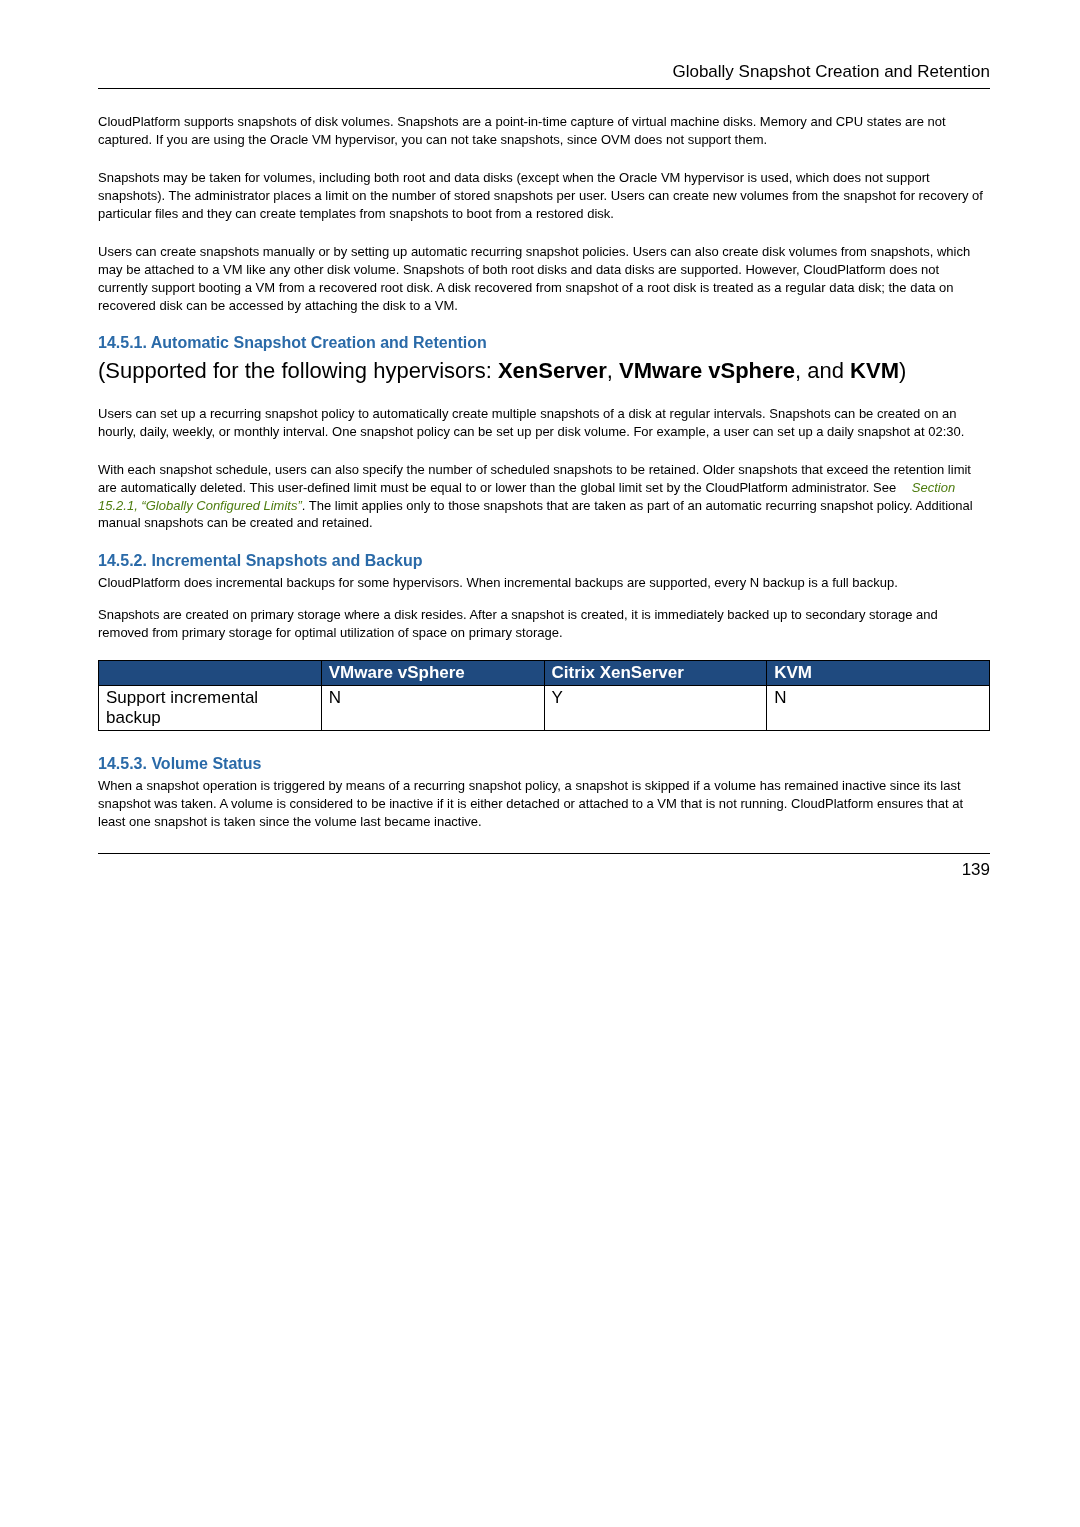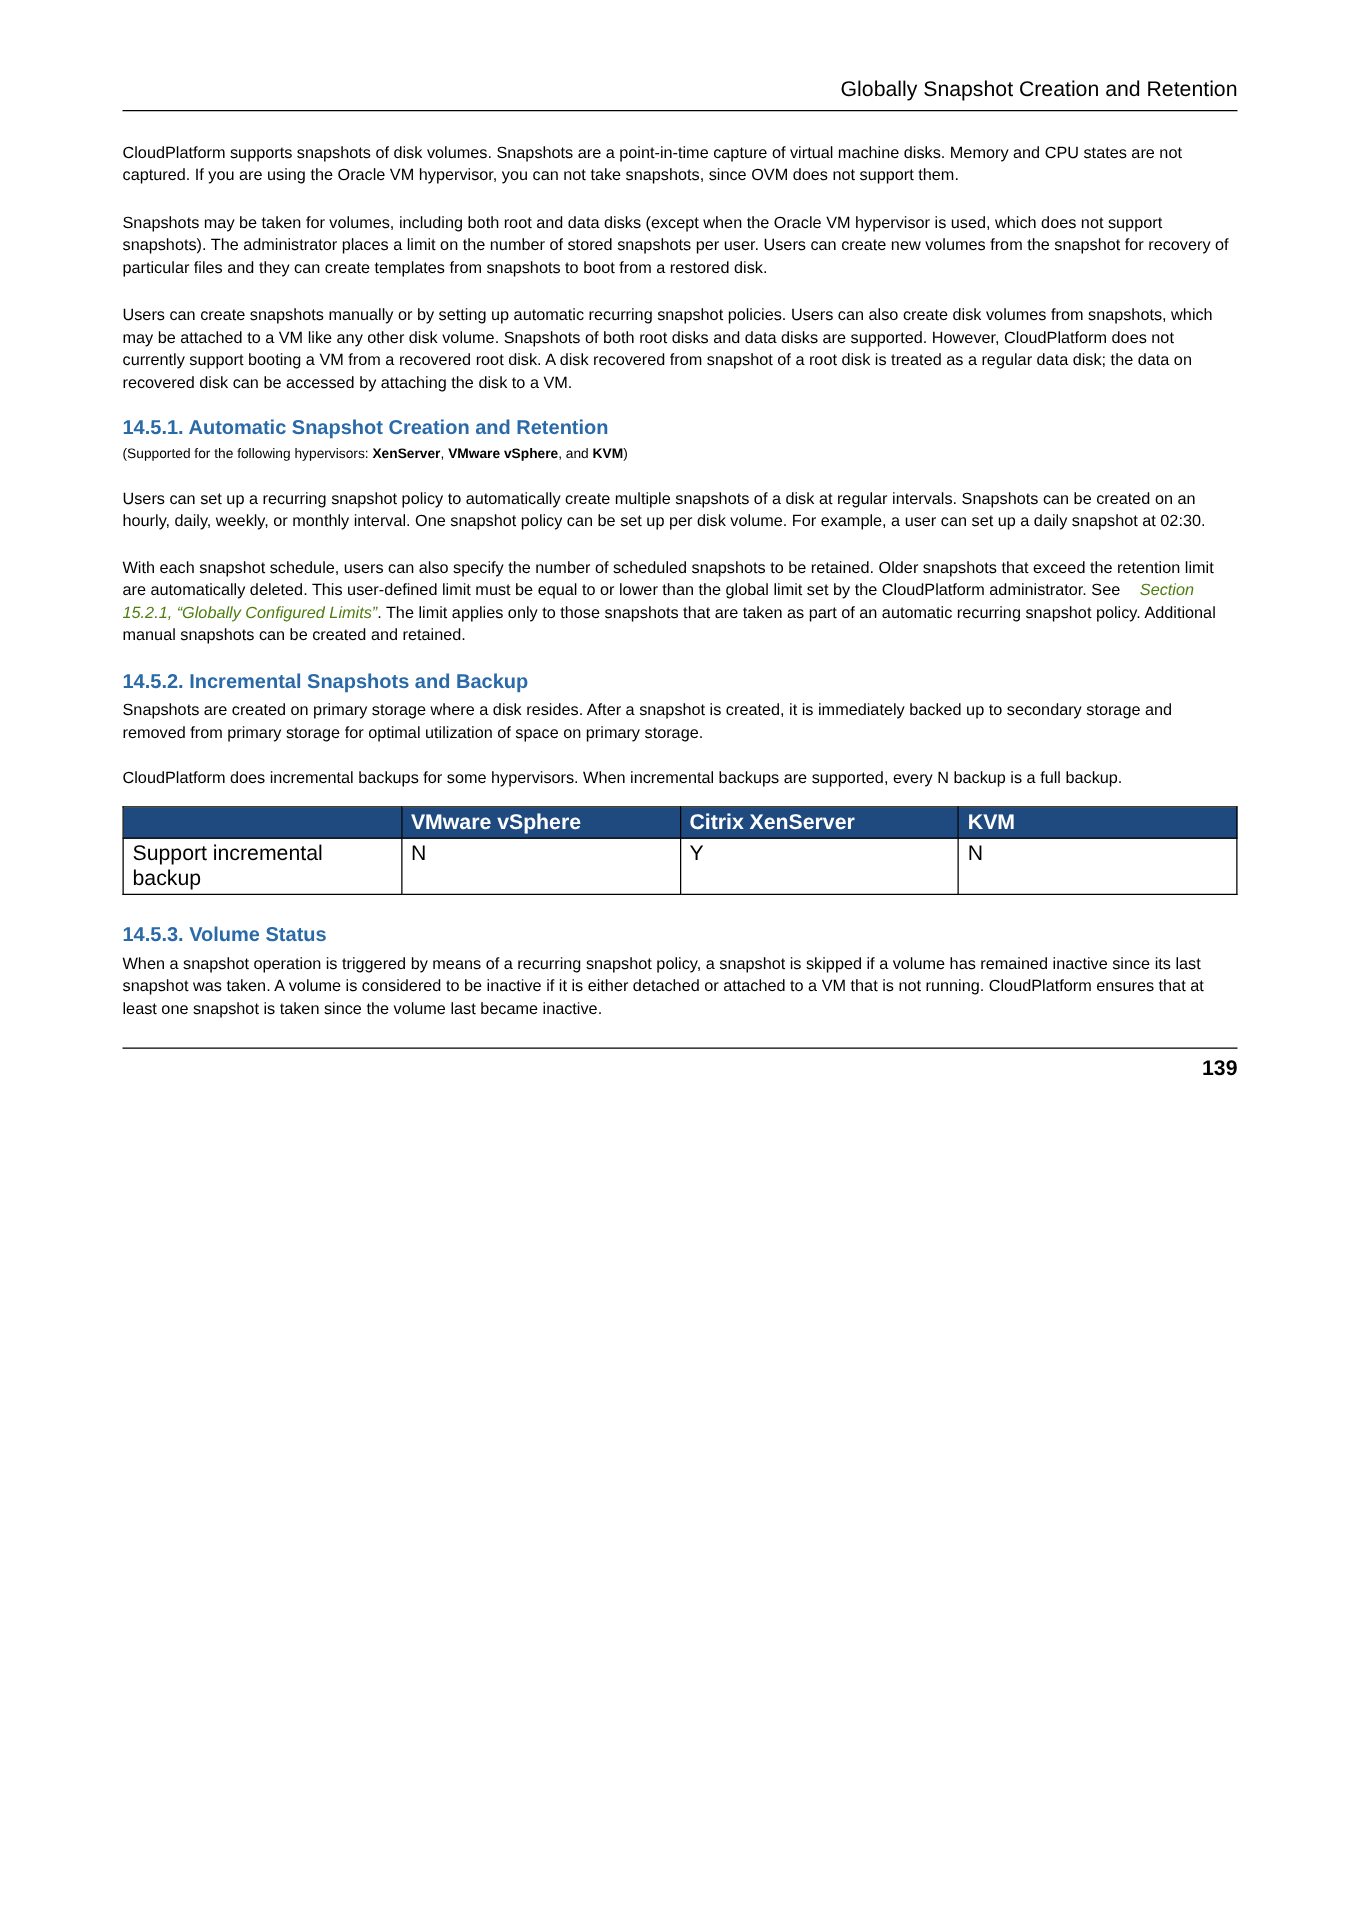--- a/index.html
+++ b/index.html
@@ -3,32 +3,32 @@
 <meta charset="utf-8">
 <style>
   * { box-sizing: border-box; margin: 0; padding: 0; }
   html, body { width: 1080px; background: #fff; font-family: "Liberation Sans", Arial, sans-serif; color: #000; }
   .page { padding: 62px 90px 40px 98px; }
   .running-head { text-align: right; font-size: 17px; color: #000; margin-bottom: 6px; }
   hr.rule { border: none; border-top: 1px solid #000; margin-bottom: 24px; }
   hr.rule-bottom { border: none; border-top: 1px solid #000; margin-top: 22px; margin-bottom: 6px; }
   p.body { font-size: 13px; line-height: 1.38; margin-bottom: 20px; }
   h2.sec { color: #2a6aa8; font-size: 16px; font-weight: bold; margin-top: 8px; margin-bottom: 4px; }
-  .subtitle { font-size: 11px; line-height: 1.38; margin-bottom: 18px; }
+  .subtitle { font-size: 22px; line-height: 1.38; margin-bottom: 18px; }
   .subtitle strong { font-weight: bold; }
   a.link { color: #4d7c0f; font-style: italic; text-decoration: none; margin-left: 12px; }
   table.compat { width: 100%; border-collapse: collapse; margin-top: 6px; margin-bottom: 24px; }
   table.compat th, table.compat td { border: 1px solid #000; padding: 2px 7px; font-size: 17px; text-align: left; vertical-align: top; }
   table.compat th { background: #1f4a7f; color: #fff; font-weight: bold; }
   table.compat th:first-child { background: #1f4a7f; }
   table.compat .col0 { width: 25%; }
   table.compat .col1 { width: 25%; }
   table.compat .col2 { width: 25%; }
   table.compat .col3 { width: 25%; }
-  .pagenum { text-align: right; font-size: 17px; font-weight: bold; }
+  .pagenum { text-align: right; font-size: 17px; }
 </style>
 </head>
 <body>
 
 <div class="page">
 
   <div class="running-head">Globally Snapshot Creation and Retention</div>
   <hr class="rule">
 
   <p class="body">CloudPlatform supports snapshots of disk volumes. Snapshots are a point-in-time capture of virtual machine disks. Memory and CPU states are not captured. If you are using the Oracle VM hypervisor, you can not take snapshots, since OVM does not support them.</p>
@@ -38,22 +38,22 @@
   <h2 class="sec">14.5.1. Automatic Snapshot Creation and Retention</h2>
   <p class="subtitle">
     <span>(Supported for the following hypervisors: </span><strong>XenServer</strong><span>, </span><strong>VMware vSphere</strong><span>, and </span><strong>KVM</strong><span>)</span>
   </p>
   <p class="body">Users can set up a recurring snapshot policy to automatically create multiple snapshots of a disk at regular intervals. Snapshots can be created on an hourly, daily, weekly, or monthly interval. One snapshot policy can be set up per disk volume. For example, a user can set up a daily snapshot at 02:30.</p>
   <p class="body">
     <span>With each snapshot schedule, users can also specify the number of scheduled snapshots to be retained. Older snapshots that exceed the retention limit are automatically deleted. This user-defined limit must be equal to or lower than the global limit set by the CloudPlatform administrator. See </span><a href="#" class="link">Section 15.2.1, “Globally Configured Limits”</a><span>. The limit applies only to those snapshots that are taken as part of an automatic recurring snapshot policy. Additional manual snapshots can be created and retained.</span>
   </p>
 
   <h2 class="sec">14.5.2. Incremental Snapshots and Backup</h2>
+  <p class="body" style="margin-bottom:14px;">CloudPlatform does incremental backups for some hypervisors. When incremental backups are supported, every N backup is a full backup.</p>
   <p class="body" style="margin-bottom:18px;">Snapshots are created on primary storage where a disk resides. After a snapshot is created, it is immediately backed up to secondary storage and removed from primary storage for optimal utilization of space on primary storage.</p>
-  <p class="body" style="margin-bottom:14px;">CloudPlatform does incremental backups for some hypervisors. When incremental backups are supported, every N backup is a full backup.</p>
 
   <table class="compat">
     <colgroup>
       <col class="col0">
         <col class="col1">
         <col class="col2">
         <col class="col3">
     </colgroup>
     <thead>
       <tr>

